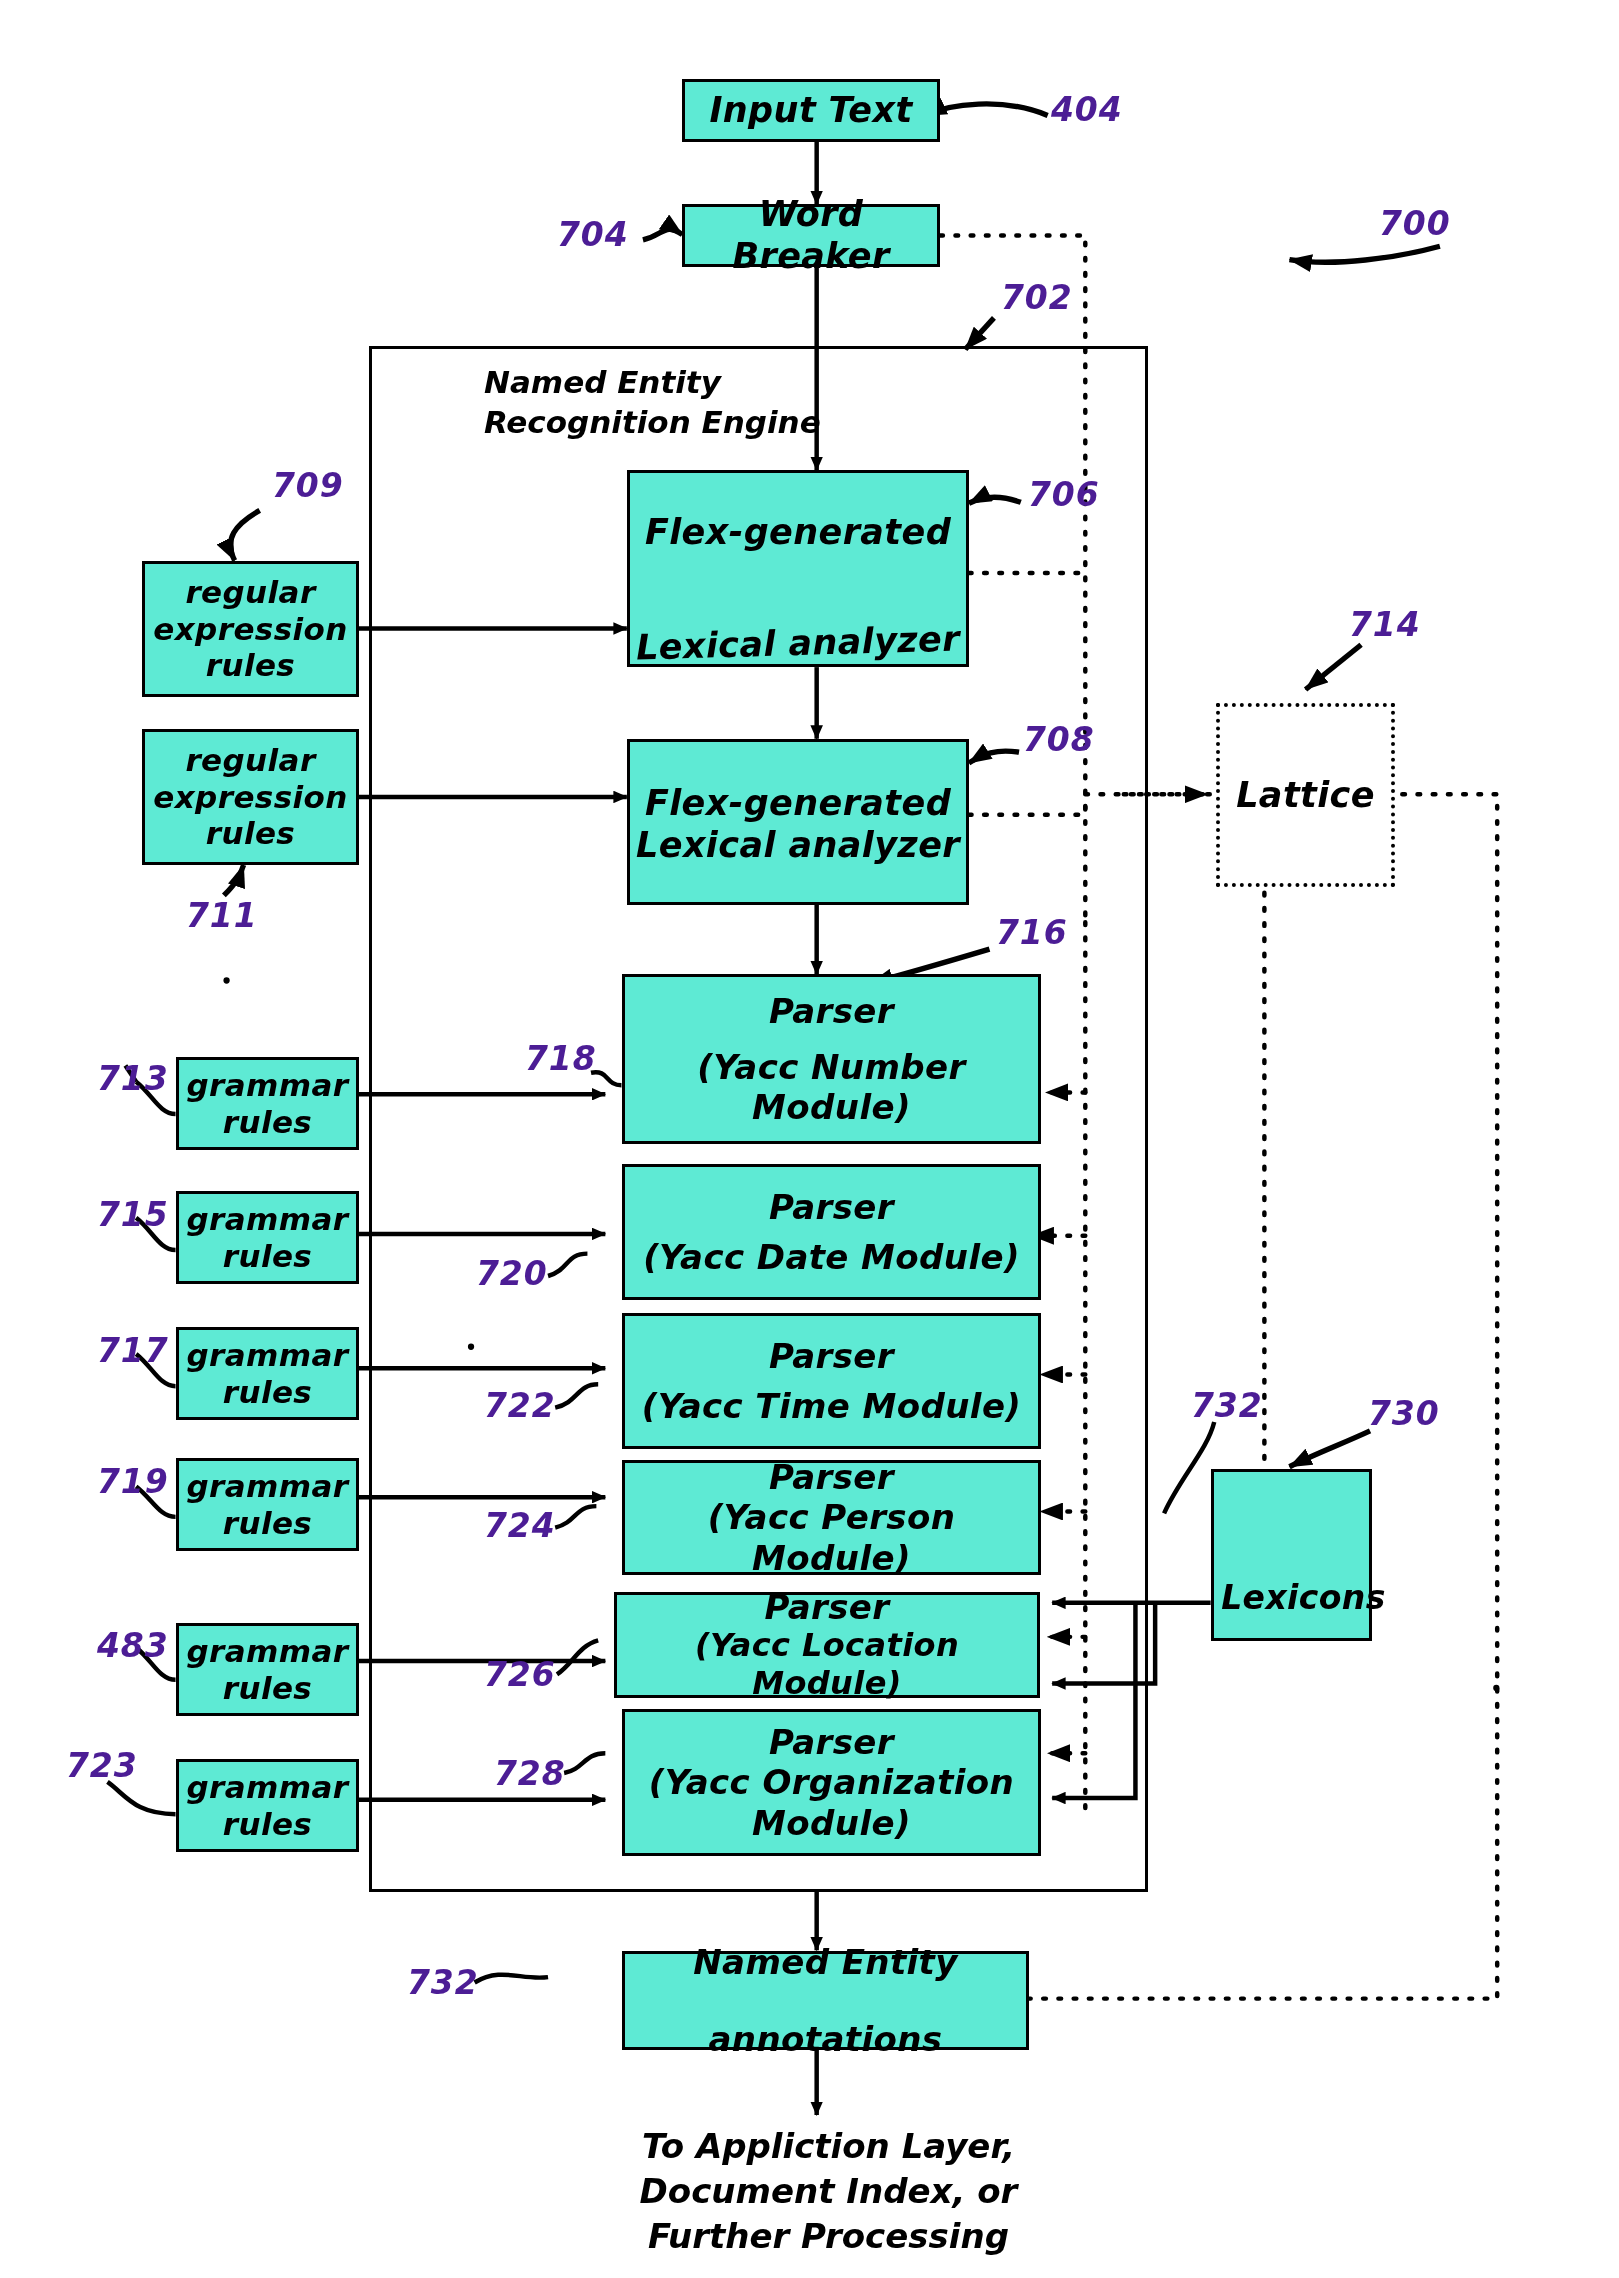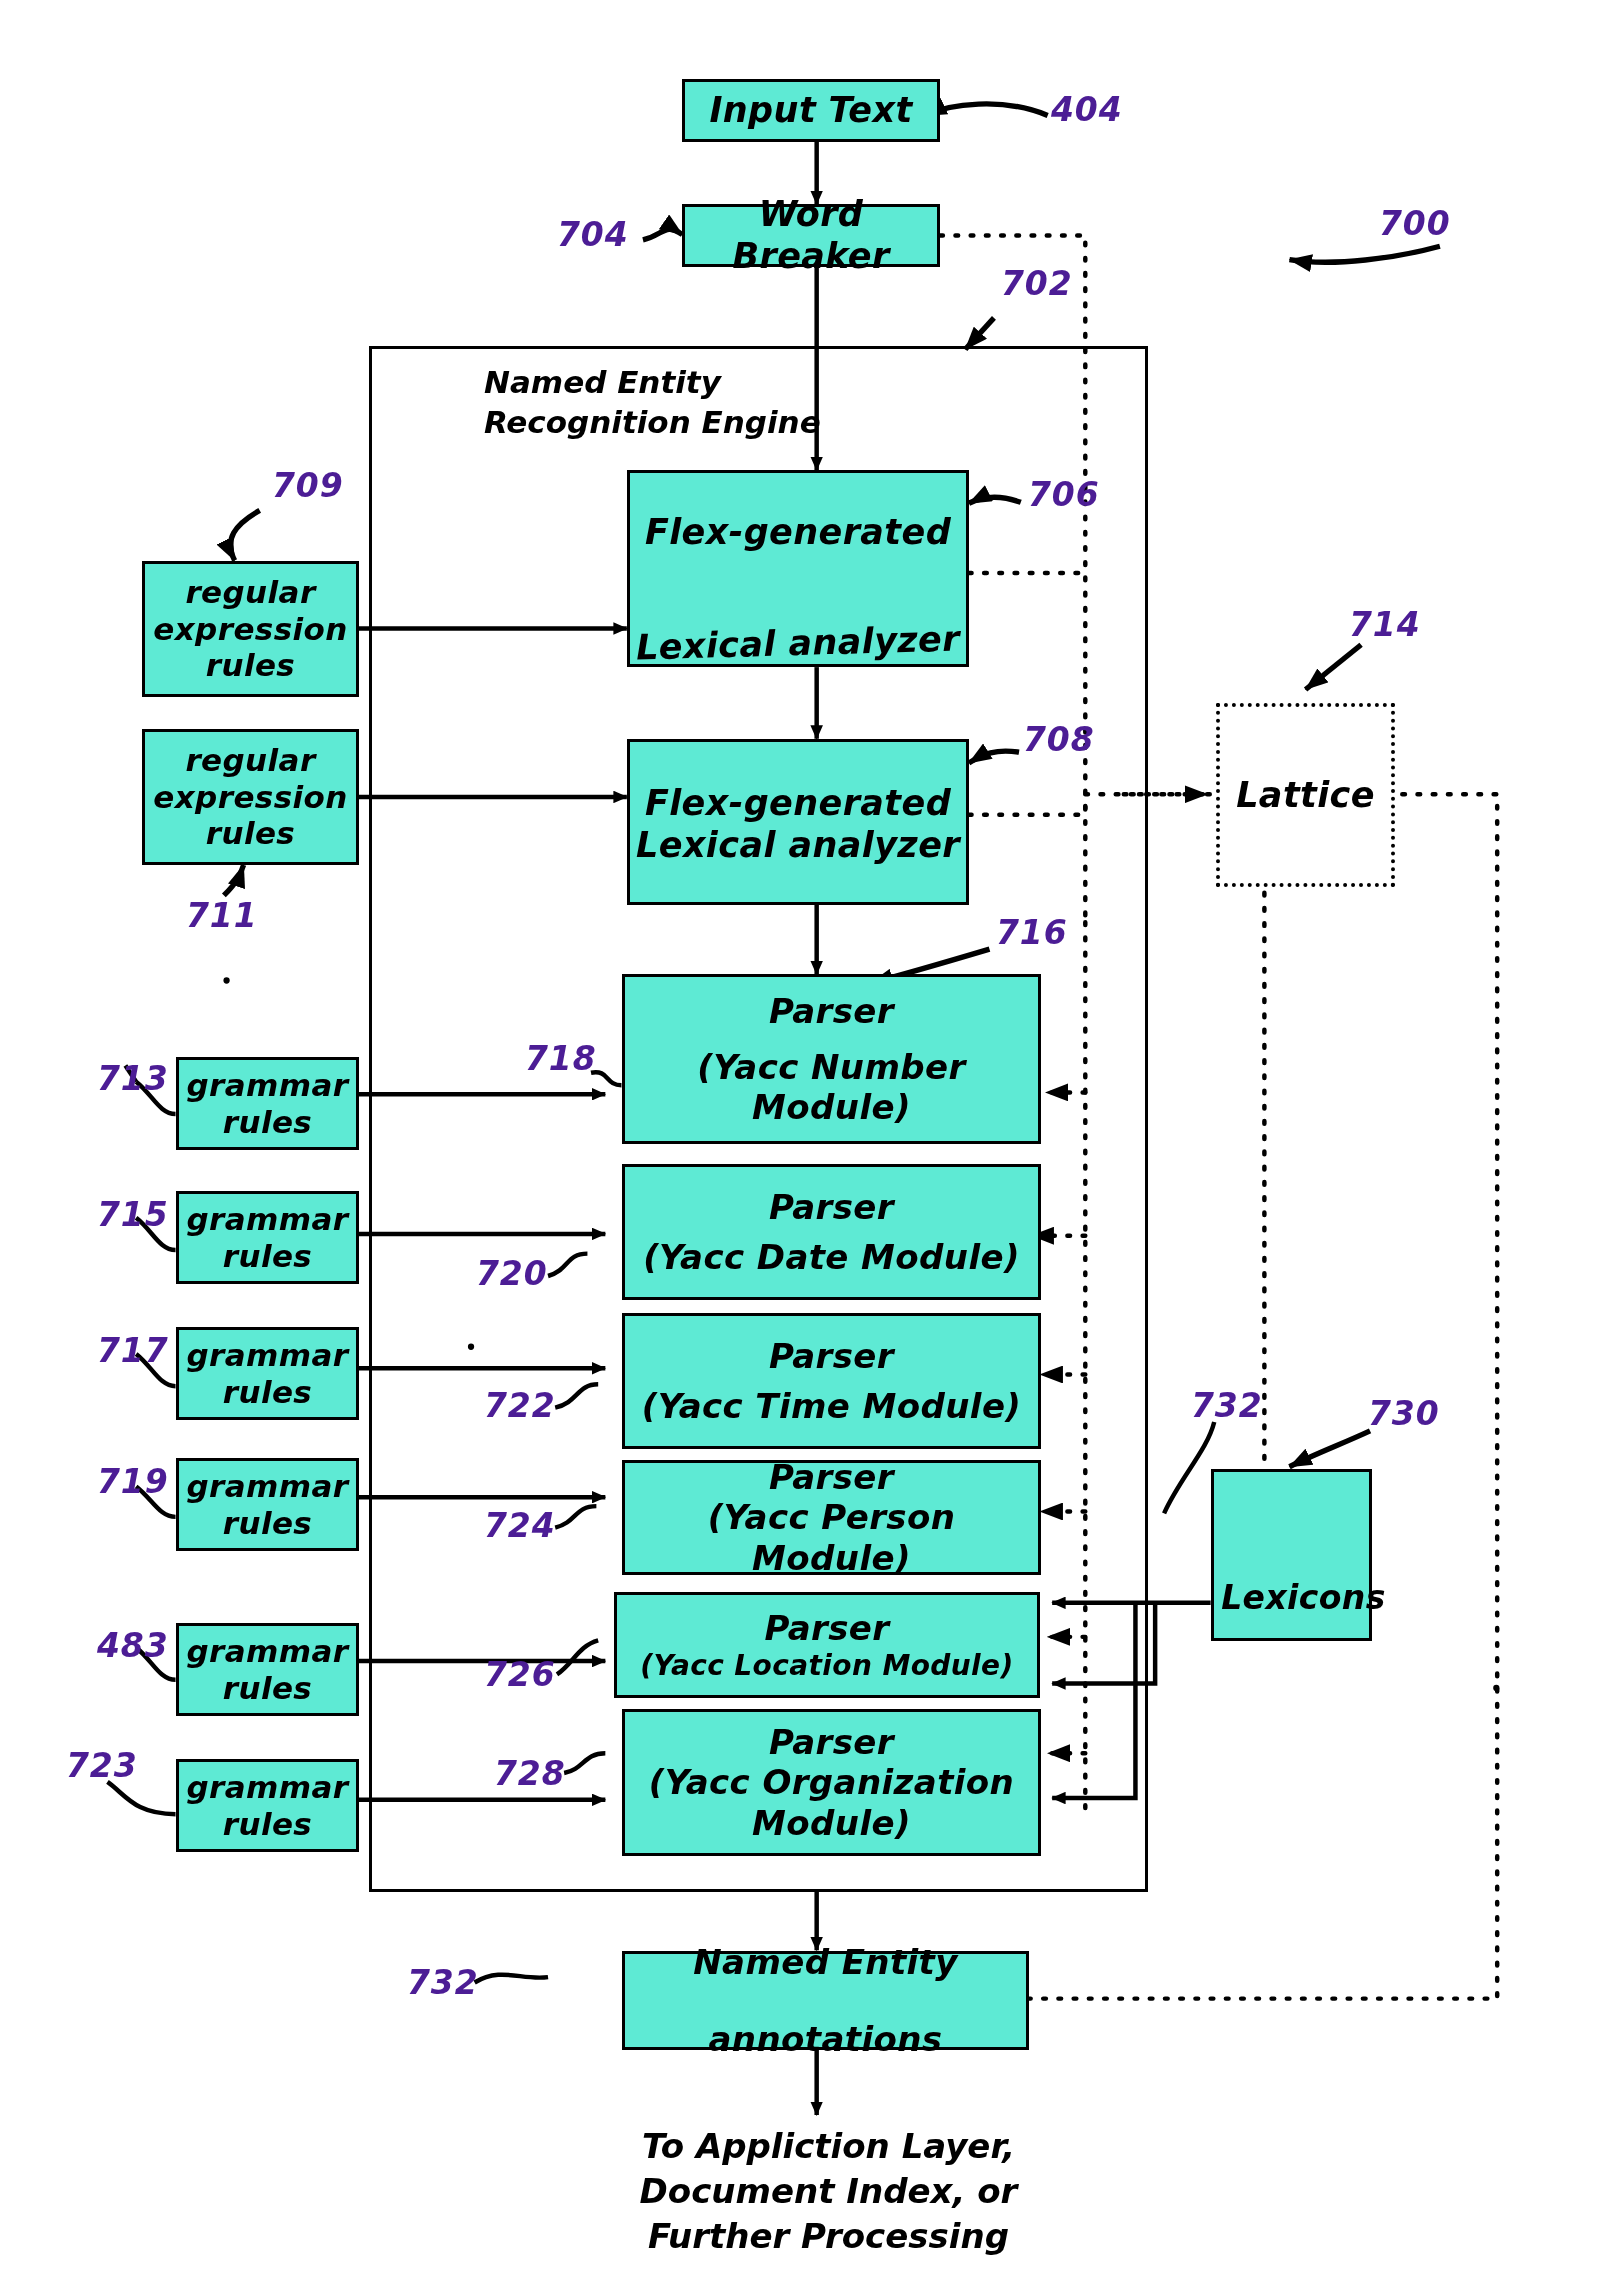--- a/index.html
+++ b/index.html
@@ -222,21 +222,21 @@
     <span class="lbl" style="font-size:34px;">(Yacc Time Module)</span>
   </div>
 
   <div class="box" style="left:622px;top:1460px;width:419px;height:115px;">
     <span class="lbl" style="font-size:34px;">Parser</span>
     <span class="lbl" style="font-size:34px;">(Yacc Person Module)</span>
   </div>
 
   <div class="box" style="left:614px;top:1592px;width:426px;height:106px;">
     <span class="lbl" style="font-size:34px;">Parser</span>
-    <span class="lbl" style="font-size:28px;">(Yacc Location Module)</span>
+    <span class="lbl" style="font-size:32px;">(Yacc Location Module)</span>
   </div>
 
   <div class="box" style="left:622px;top:1709px;width:419px;height:147px;">
     <span class="lbl" style="font-size:34px;">Parser</span>
     <span class="lbl" style="font-size:34px;">(Yacc Organization</span>
     <span class="lbl" style="font-size:34px;">Module)</span>
   </div>
 
   <div class="dashbox" style="left:1216px;top:703px;width:179px;height:184px;">
     <span class="lbl" style="font-size:35px;">Lattice</span>
@@ -253,21 +253,21 @@
 
   <div class="freetext" style="left:618px;top:2124px;width:421px;font-size:34px;">
     <span>To Appliction Layer,</span><br>
     <span>Document Index, or</span><br>
     <span>Further Processing</span>
   </div>
 
   <div class="refnum" style="left:1051px;top:90px;">404</div>
   <div class="refnum" style="left:557px;top:215px;">704</div>
   <div class="refnum" style="left:1379px;top:204px;">700</div>
-  <div class="refnum" style="left:1001px;top:264px;">702</div>
+  <div class="refnum" style="left:1001px;top:278px;">702</div>
   <div class="refnum" style="left:272px;top:466px;">709</div>
   <div class="refnum" style="left:186px;top:896px;">711</div>
   <div class="refnum" style="left:1028px;top:475px;">706</div>
   <div class="refnum" style="left:1023px;top:720px;">708</div>
   <div class="refnum" style="left:1349px;top:605px;">714</div>
   <div class="refnum" style="left:996px;top:913px;">716</div>
   <div class="refnum" style="left:1368px;top:1394px;">730</div>
   <div class="refnum" style="left:1191px;top:1386px;">732</div>
   <div class="refnum" style="left:407px;top:1963px;">732</div>
 

